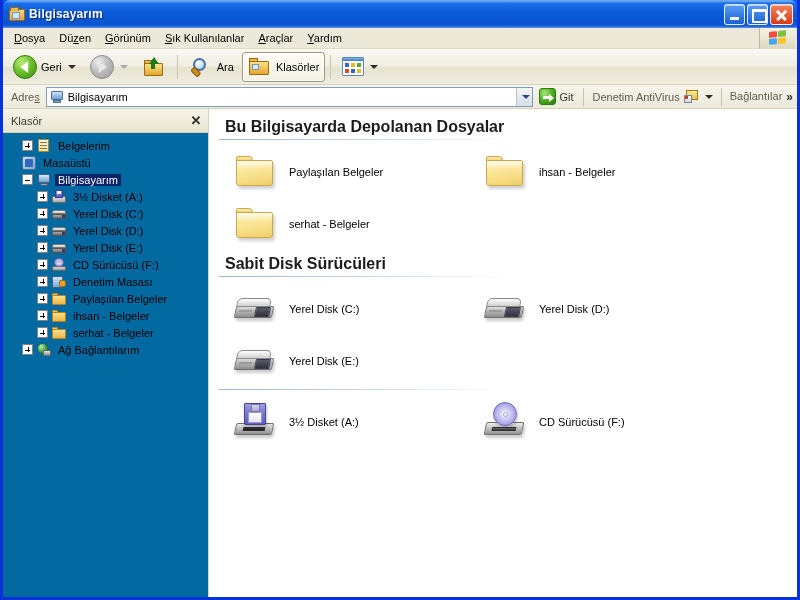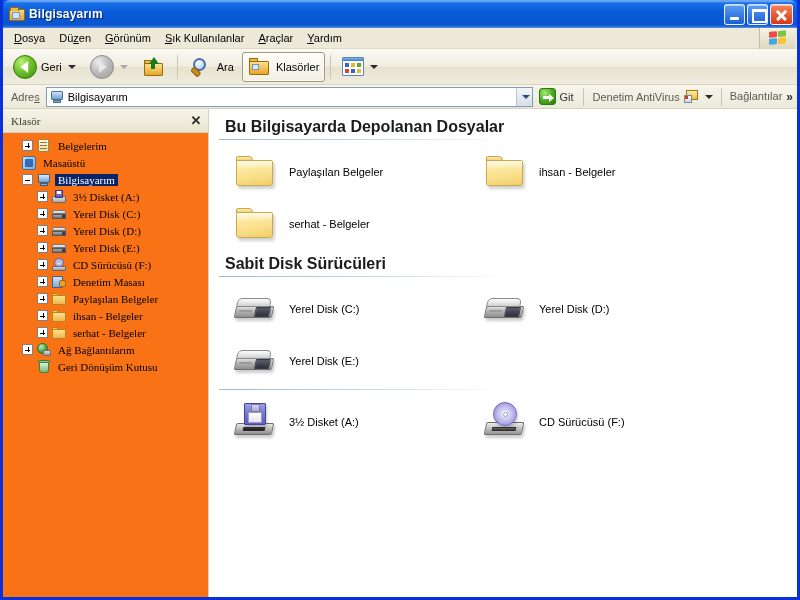--- a/index.html
+++ b/index.html
@@ -289,23 +289,22 @@
     font-size:11px; color:#5d5c4e; cursor:pointer;
   }
   .chev2 { font-size:12px; font-weight:bold; color:#333; }
 
   
   .body-row { flex:1 1 auto; display:flex; min-height:0; background:#fff; }
 
   
   .sidebar {
     flex:0 0 206px; width:206px;
-    background:#f97316; display:flex; flex-direction:column;
+    background:#0369a1; display:flex; flex-direction:column;
     border-right:1px solid #d7d2b8;
-    font-family:Liberation Serif, serif;
   }
   .sb-head {
     flex:0 0 24px; height:24px;
     background: linear-gradient(180deg,#f6f4e8,#e9e5d2);
     display:flex; align-items:center; padding:0 4px 0 8px;
     border-bottom:1px solid #d7d2b8;
   }
   .sb-title { font-size:11px; color:#3b3b33; }
   .sb-close {
     margin-left:auto; width:16px; height:16px; cursor:pointer;
@@ -740,28 +739,20 @@
             </span>
             <span class="tlabel">serhat - Belgeler</span>
           </div>
           <div class="tnode" style="padding-left: 17px;">
             <span class="exp plus"></span>
             <span class="ti i-net">
               <i class="gl"></i>
               <i class="pl"></i>
             </span>
             <span class="tlabel">Ağ Bağlantılarım</span>
-          </div>
-          <div class="tnode" style="padding-left: 17px;">
-            <span class="exp none"></span>
-            <span class="ti i-bin">
-              <i class="can"></i>
-              <i class="lid"></i>
-            </span>
-            <span class="tlabel">Geri Dönüşüm Kutusu</span>
           </div>
         </div>
     </div>
 
     <div class="content" id="content">
         <div class="section">
           <div class="sec-head">Bu Bilgisayarda Depolanan Dosyalar</div>
           <div class="sec-rule"></div>
           <div class="grid">
             <div class="tile">

